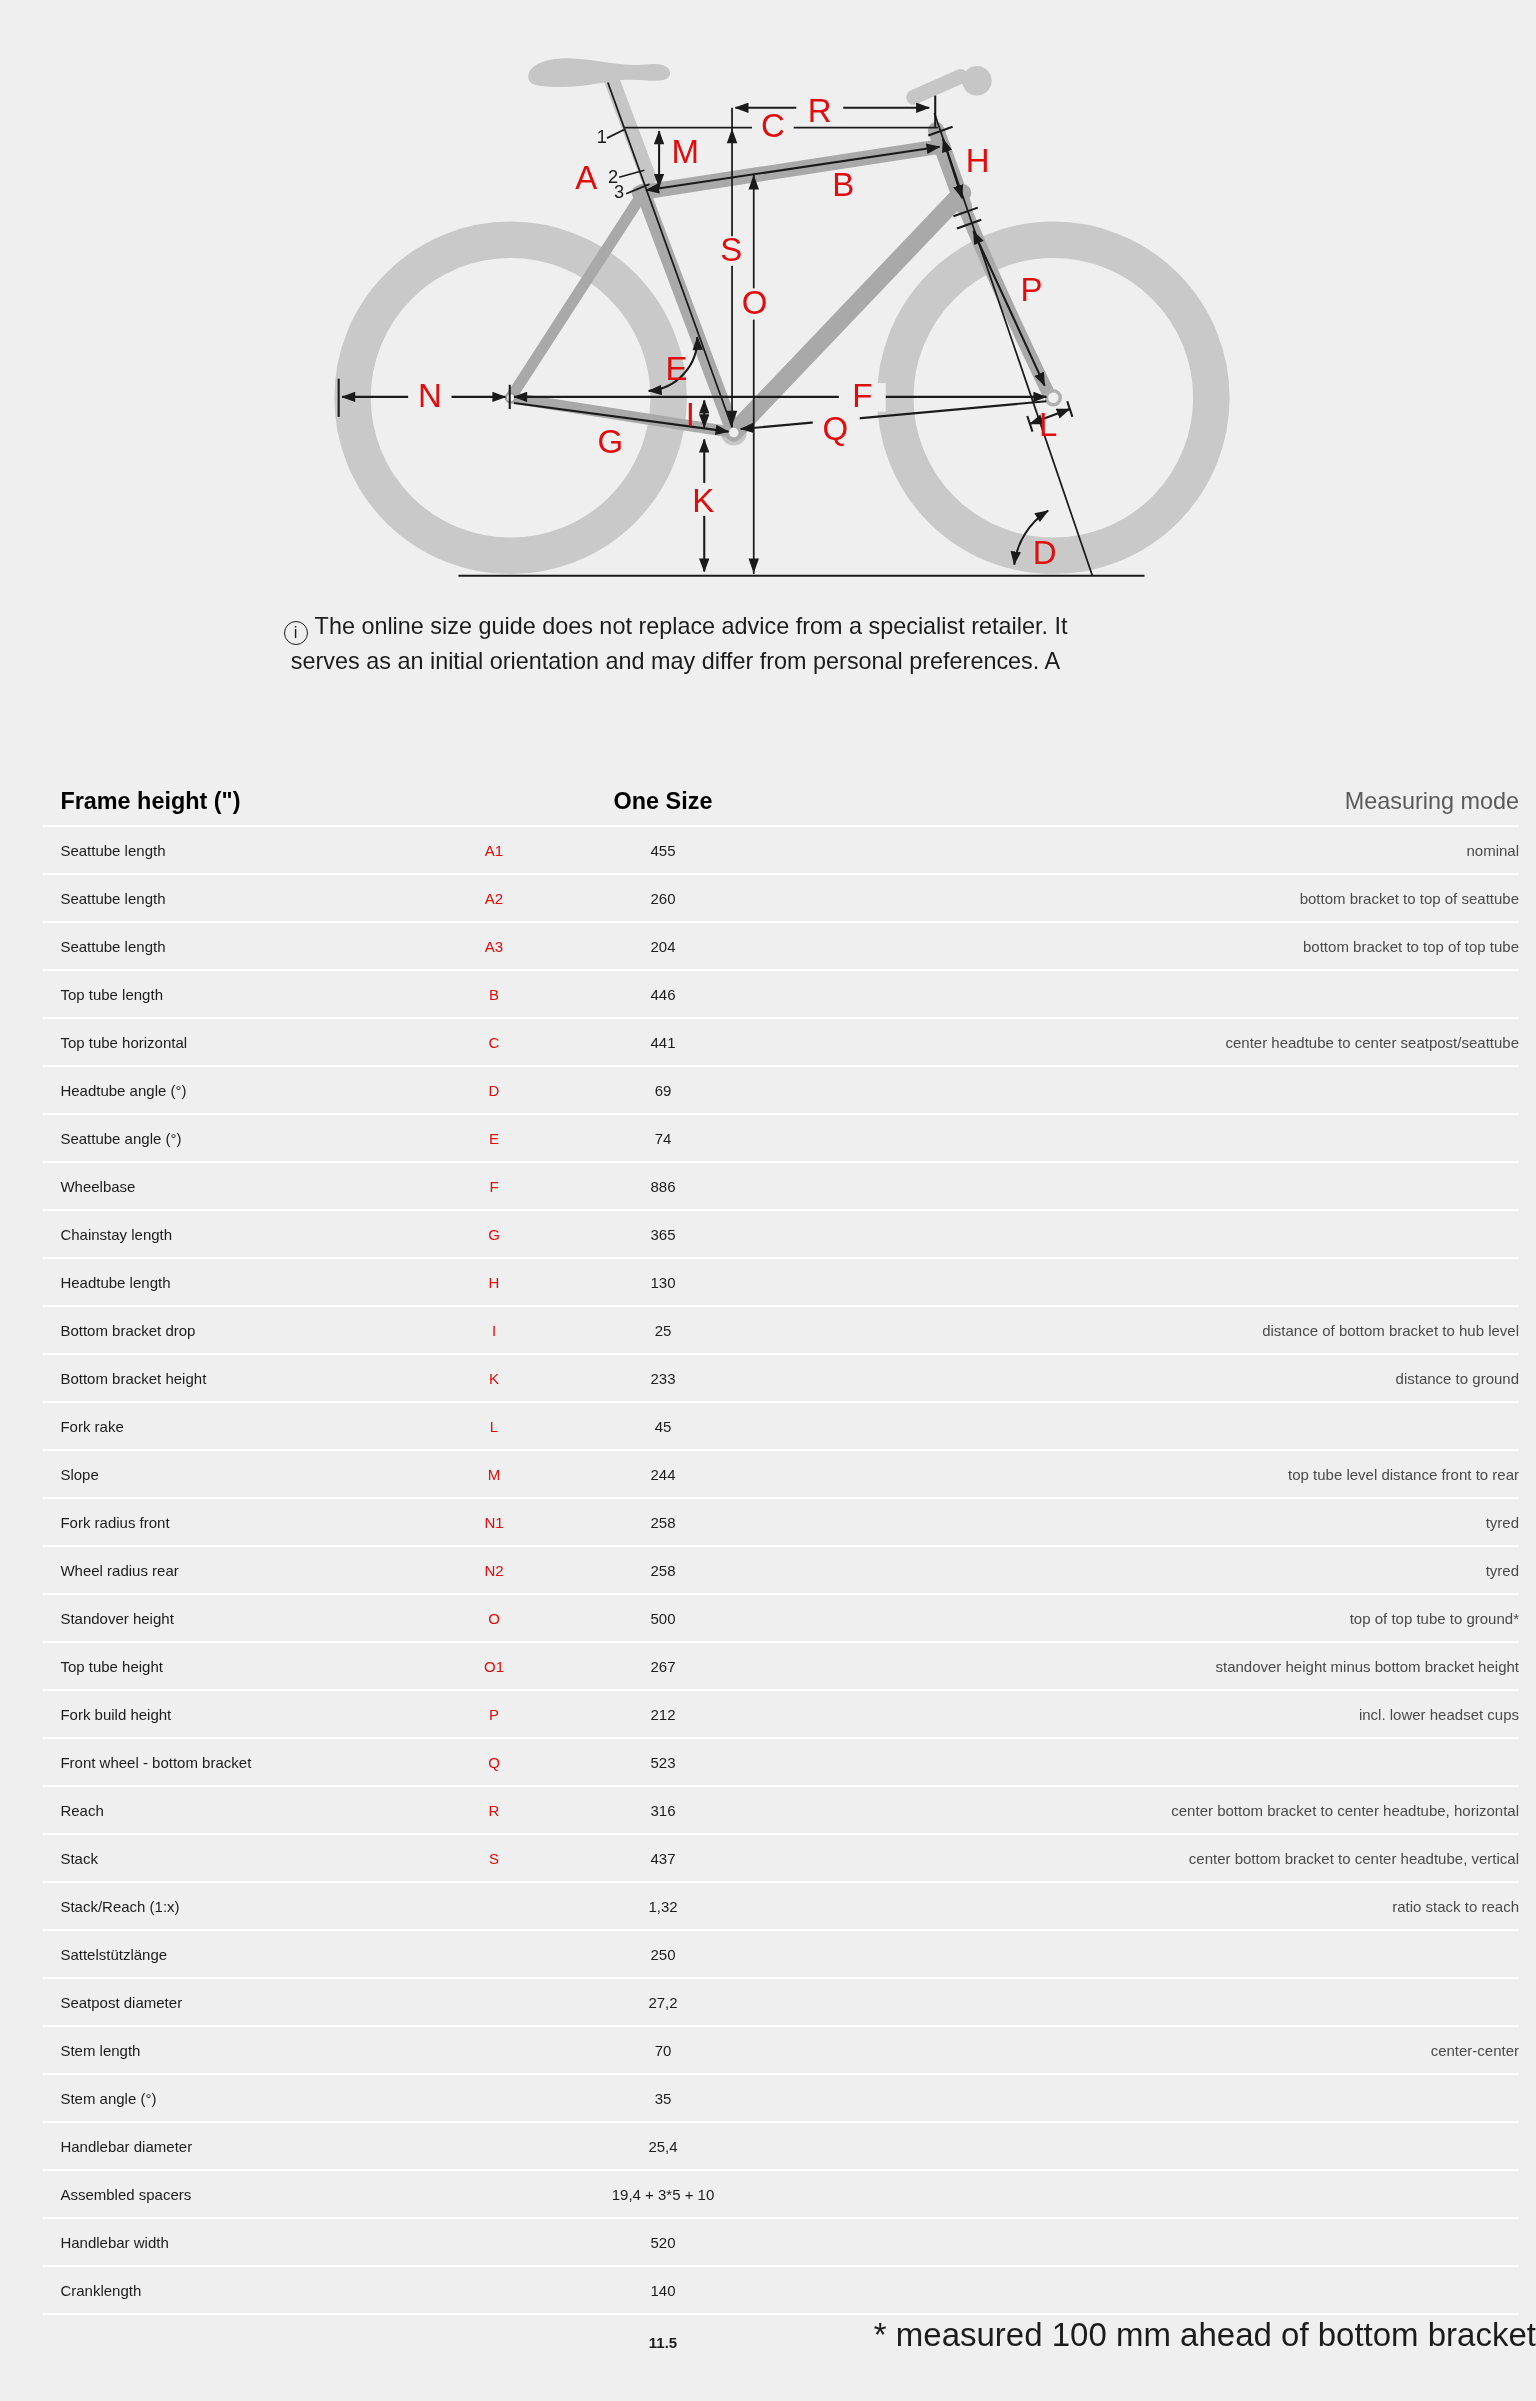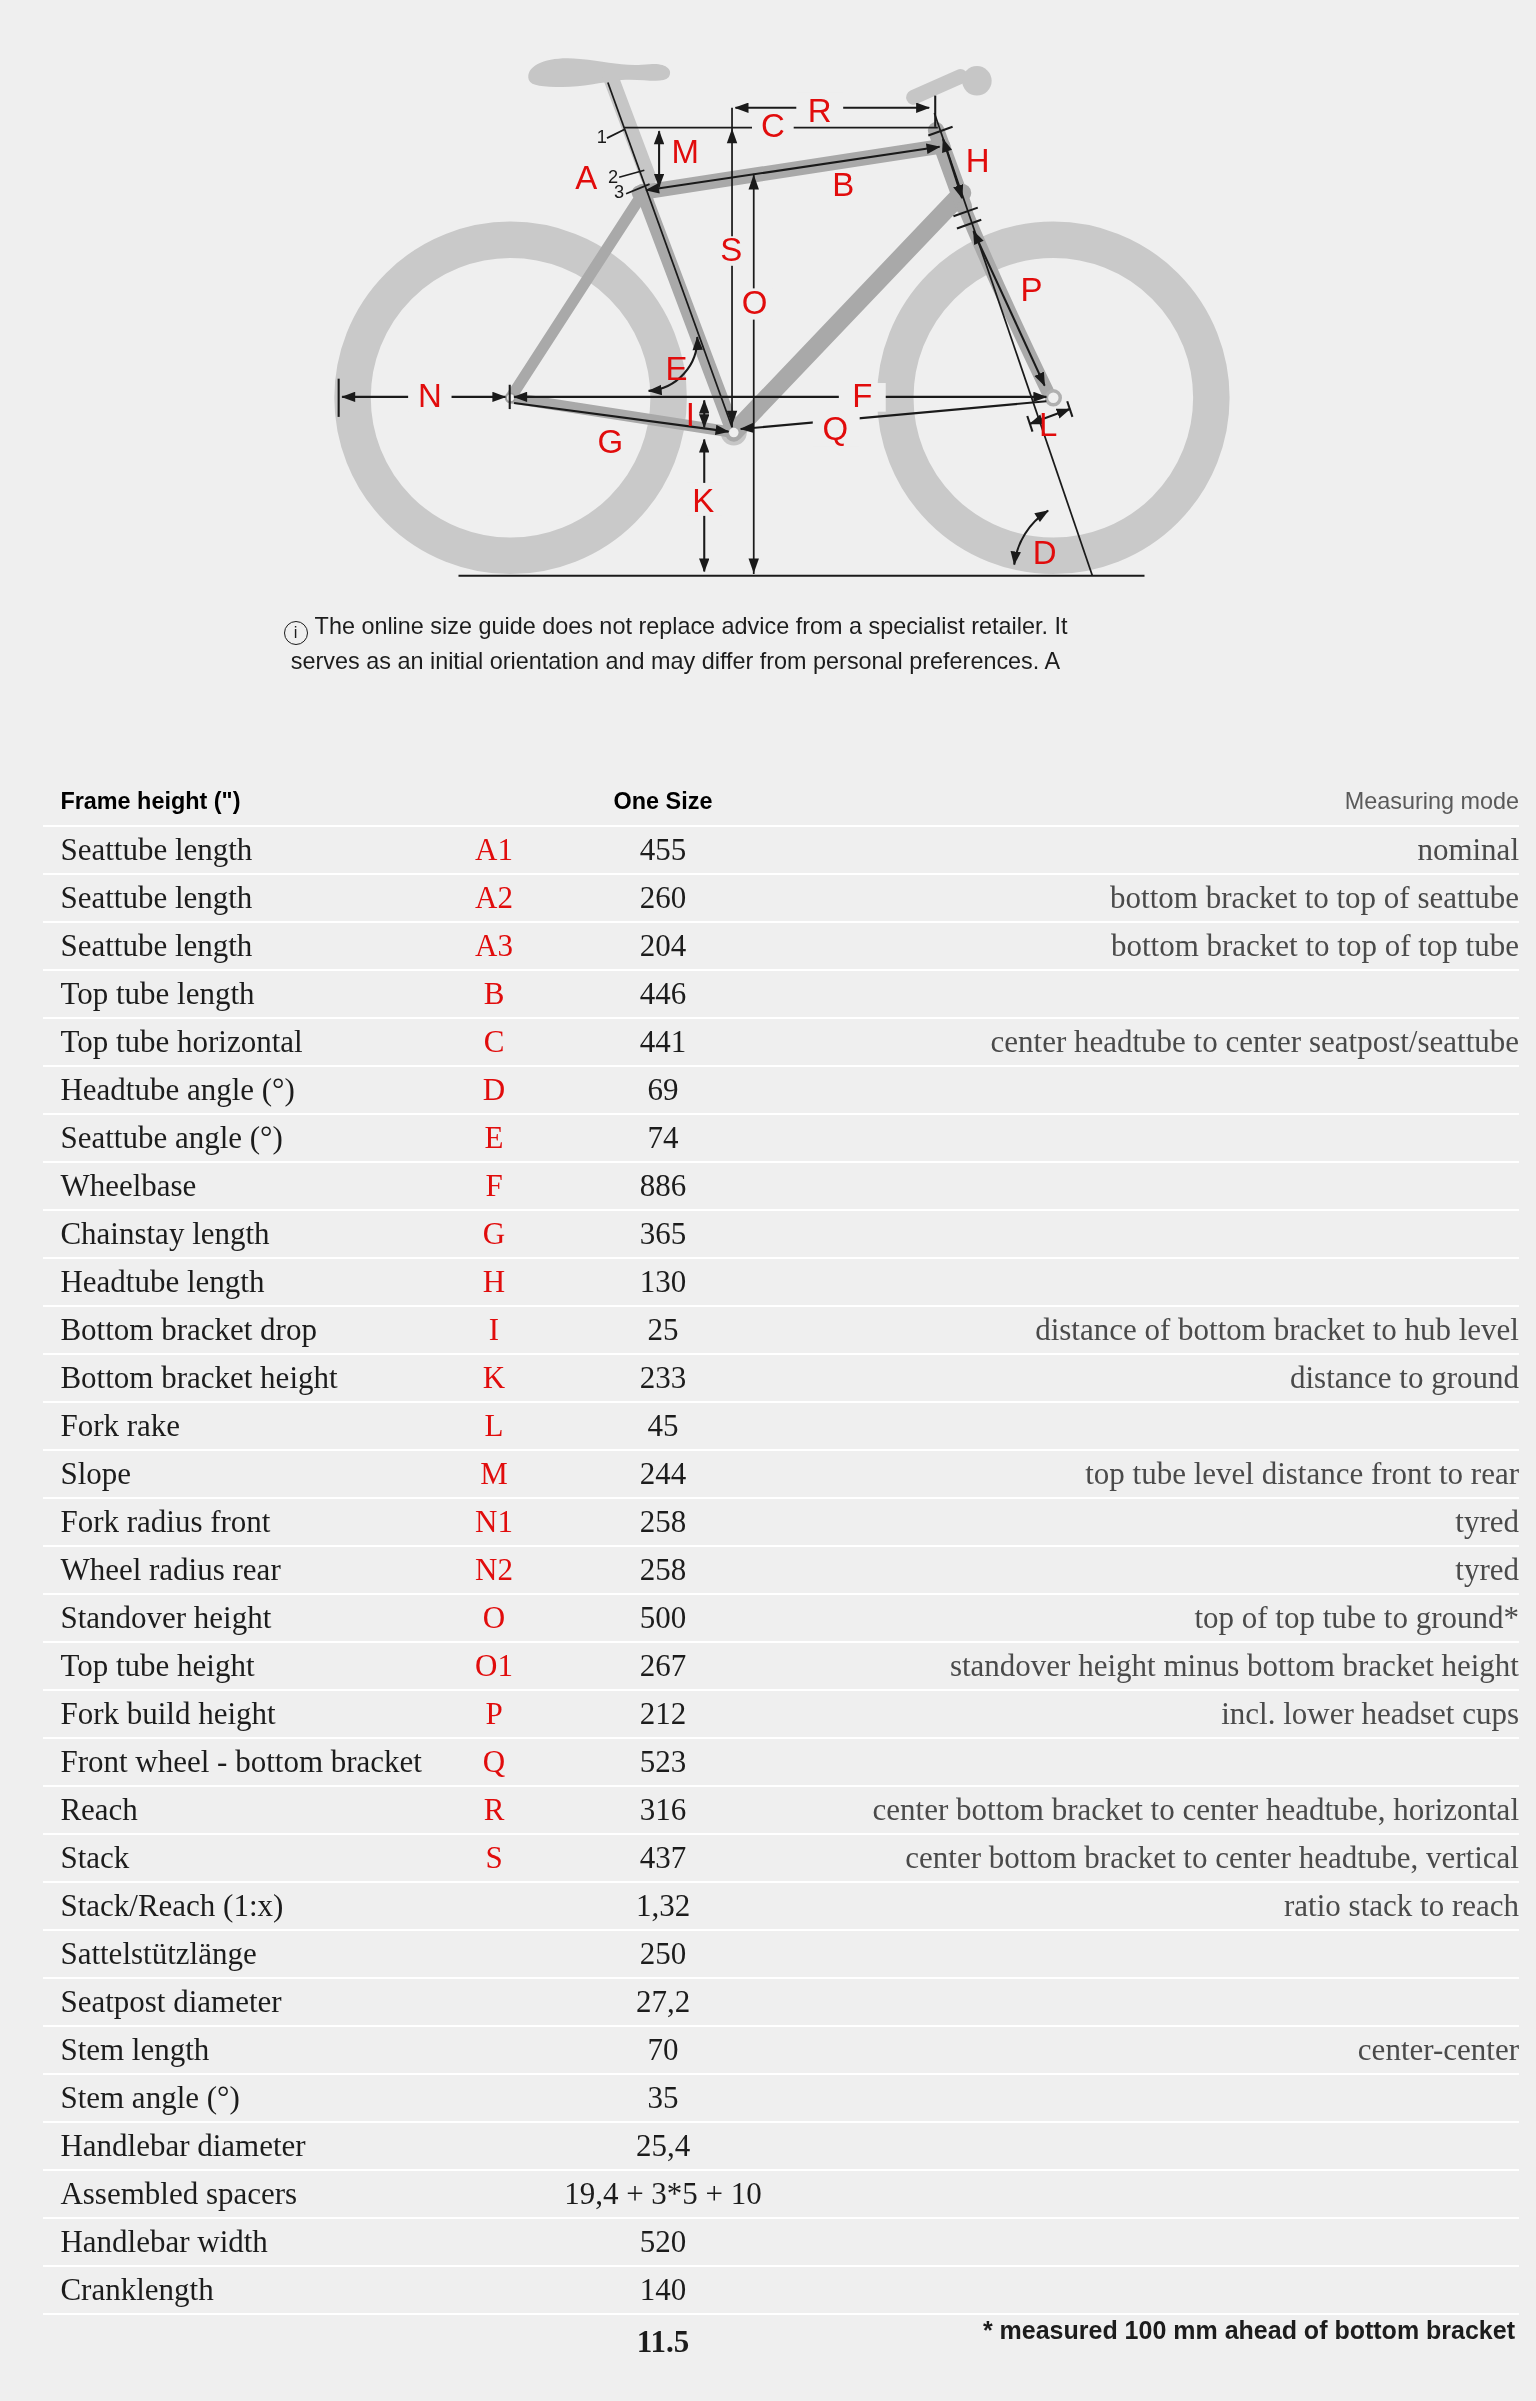--- a/index.html
+++ b/index.html
@@ -18,34 +18,34 @@
   .num{fill:#1a1a1a;font-size:21px;font-family:"Liberation Sans","DejaVu Sans",sans-serif;}
   .bgr{fill:var(--bg);}
 
   .note{position:absolute;left:0;top:610px;width:1351px;text-align:center;
         font-size:23.4px;line-height:33px;color:var(--ink);}
   .info-icon{display:inline-block;width:22px;height:22px;border:1.7px solid #1a1a1a;border-radius:50%;
         font-size:16.5px;line-height:21px;text-align:center;vertical-align:-4.3px;margin-right:7px;}
 
   .geo-table{position:absolute;left:43px;top:777px;width:1476px;}
   .trow{display:grid;grid-template-columns:399px 104px 234px 1fr;align-items:center;
-        height:46px;border-top:2.6px solid var(--sep);font-size:31px;color:var(--ink);font-family:Liberation Serif, serif;}
+        height:46px;border-top:2.6px solid var(--sep);font-size:15px;color:var(--ink);}
   .thead{display:grid;grid-template-columns:399px 104px 234px 1fr;align-items:center;
         height:48px;border-top:none;font-size:23.4px;}
   .c-label{padding-left:17.4px;text-align:left;white-space:nowrap;}
   .c-code{text-align:center;color:var(--red);}
   .c-value{text-align:center;}
   .c-mode{padding-left:17.4px;text-align:right;color:var(--mode);white-space:nowrap;}
   .thead .c-label{font-weight:bold;}
   .thead .c-value{font-weight:bold;}
   .thead .c-mode{color:var(--mode-h);}
   .total-row{height:54px;}
   .total-row .c-value{font-weight:bold;}
 
-  .footnote{position:absolute;right:22px;top:2316px;font-size:25px;color:var(--ink);font-weight:bold;}
+  .footnote{position:absolute;right:1px;top:2316px;font-size:33px;color:var(--ink);}
 </style>
 </head>
 <body>
 
 <div class="page">
 
   <div class="diagram">
     <svg width="1537" height="608" viewBox="0 0 1770 700">
       <defs>
         <marker id="mE" markerWidth="17" markerHeight="13" refX="15" refY="6" orient="auto" markerUnits="userSpaceOnUse">

